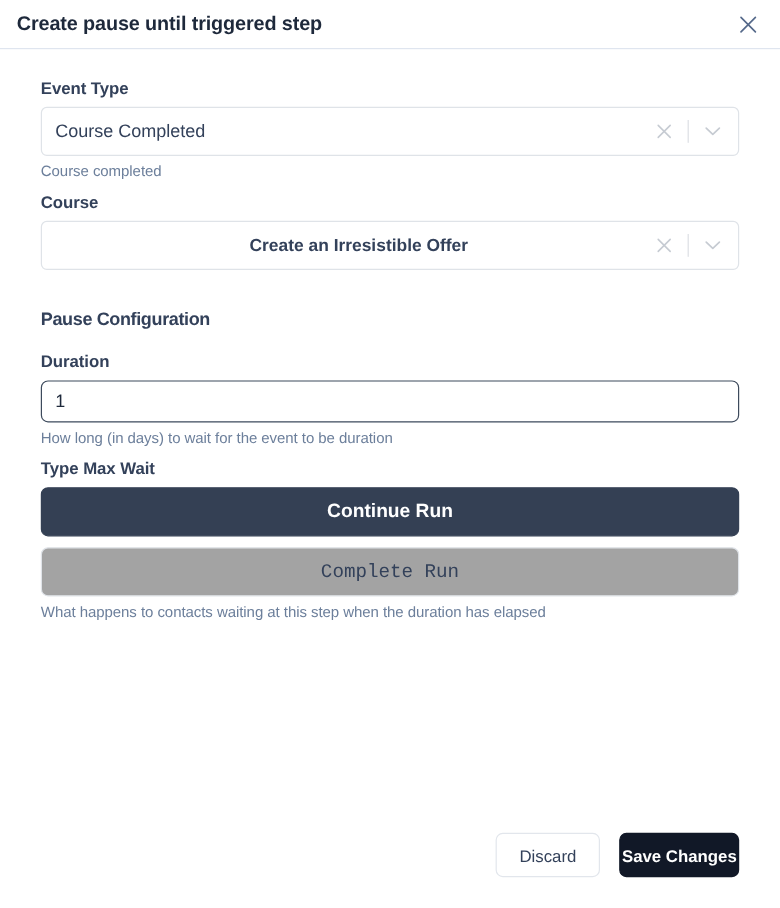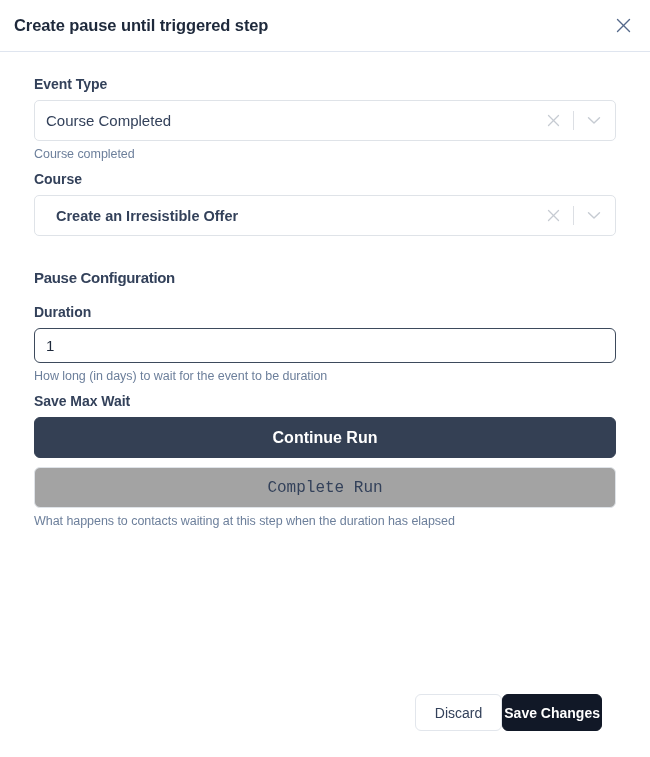--- a/index.html
+++ b/index.html
@@ -17,21 +17,21 @@
     position: relative;
     width: 650px;
     height: 757px;
     background: #ffffff;
     overflow: hidden;
   }
 
   
   .modal-header {
     position: relative;
-    height: 52px;
+    height: 41px;
     border-bottom: 1px solid #dfe5ef;
     display: flex;
     align-items: center;
     padding: 0 16px 0 14px;
   }
   .modal-title {
     font-size: 16.5px;
     font-weight: bold;
     color: #1e293b;
     letter-spacing: -0.1px;
@@ -117,20 +117,21 @@
     flex: 1;
     white-space: nowrap;
     overflow: hidden;
     text-overflow: ellipsis;
   }
   .select-value.bold {
     font-weight: bold;
     font-size: 14.5px;
     padding-left: 21px;
     color: #33415a;
+    text-align: center;
   }
   .select-icons {
     display: flex;
     align-items: center;
     height: 100%;
     padding-right: 10px;
   }
   .icon-clear {
     width: 22px;
     height: 22px;
@@ -205,24 +206,24 @@
     font-weight: normal;
     border: 1px solid #dfe3e8;
     font-family: Liberation Mono, monospace;
   }
 
   .field-block { margin-top: 10px; }
 
   
   .modal-footer {
     position: absolute;
-    right: 48px;
+    right: 34px;
     bottom: 26px;
     display: flex;
-    gap: 0;
+    gap: 16px;
     align-items: center;
   }
   .btn {
     font-family: "Liberation Sans", sans-serif;
     cursor: pointer;
     border-radius: 6px;
     height: 37px;
     font-size: 14px;
   }
   .btn-discard {
@@ -304,21 +305,21 @@
 
     <div class="section-heading">Pause Configuration</div>
 
     <div>
       <div class="field-label">Duration</div>
       <input class="text-input" type="text" value="1" style="">
       <div class="helper-text">How long (in days) to wait for the event to be duration</div>
     </div>
 
     <div class="field-block">
-      <div class="field-label">Save Max Wait</div>
+      <div class="field-label">Type Max Wait</div>
       <div class="segment-row">
         <button class="segment-btn selected">Continue Run</button>
         <button class="segment-btn unselected">Complete Run</button>
       </div>
       <div class="helper-text">What happens to contacts waiting at this step when the duration has elapsed</div>
     </div>
 
   </div>
 
   <div class="modal-footer">

